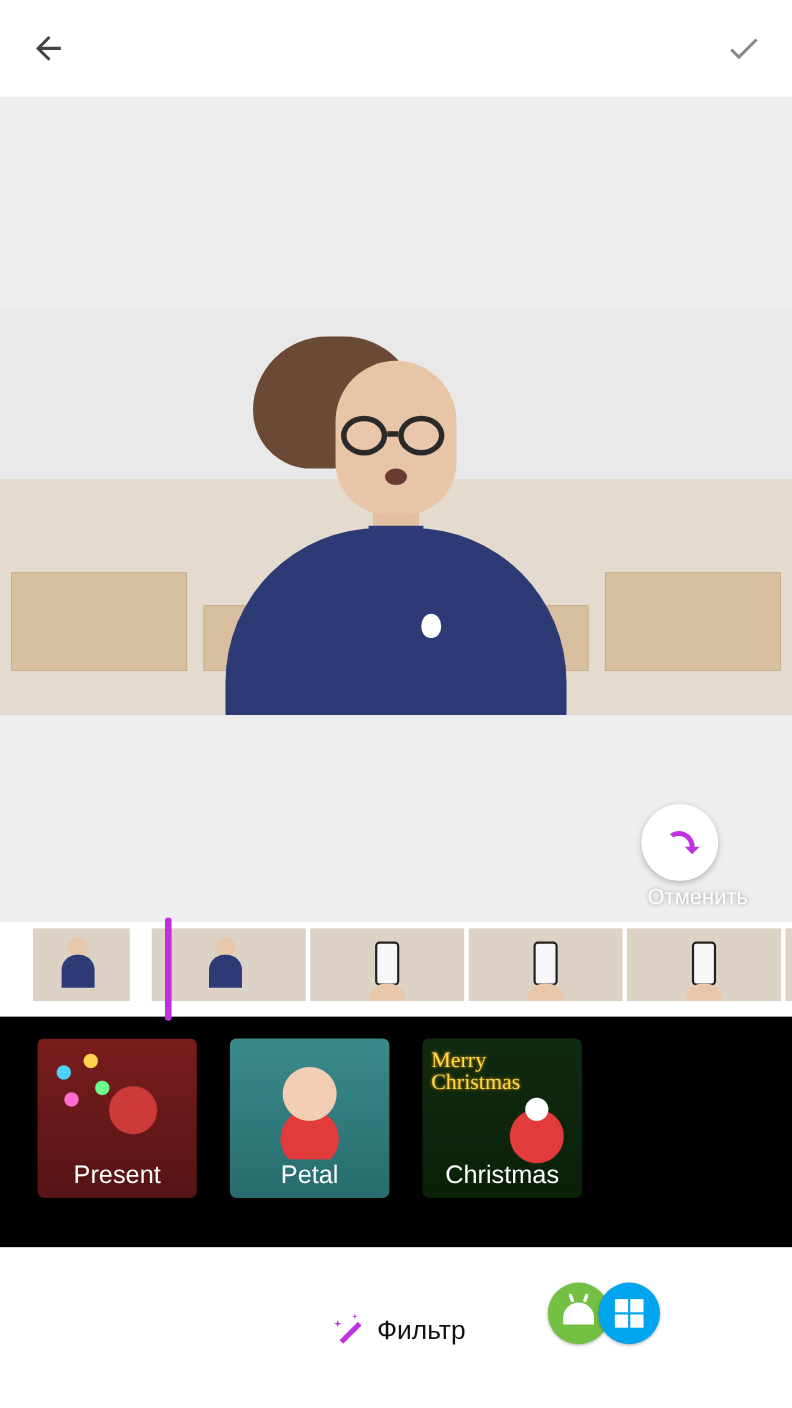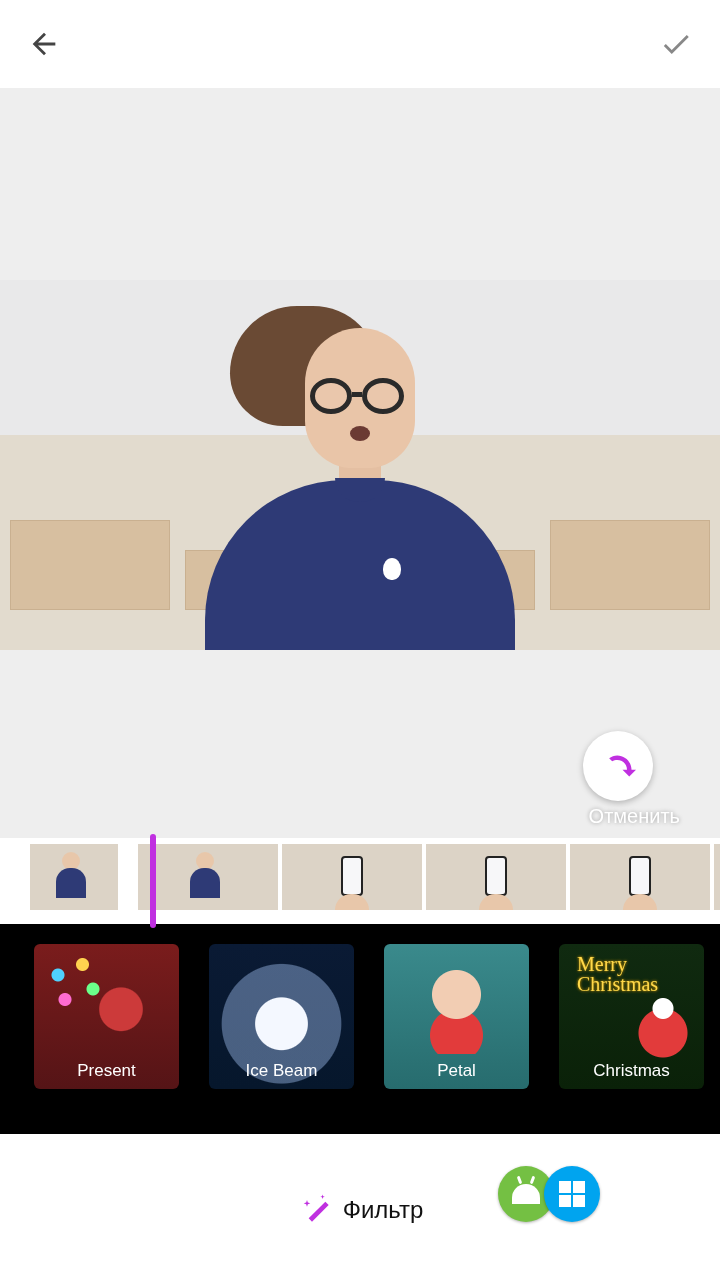--- a/index.html
+++ b/index.html
@@ -48,37 +48,37 @@
   .clip.cut{ width:12px; background:transparent;}
   .clip .mini-person{ position:absolute; left:50%; top:8px; transform:translateX(-50%);}
   .mp-head{width:18px;height:18px;background:#e8c7aa;border-radius:50%;}
   .mp-body{width:30px;height:30px;background:#2e3a76;border-radius:14px 14px 0 0;margin-left:-6px;margin-top:-2px;}
   .clip .mini-phone{ position:absolute; left:50%; top:12px; transform:translateX(-50%); width:22px; height:40px; background:#f7f7f9;border:2px solid #222;border-radius:4px;}
   .clip .mini-hand{ position:absolute; left:50%; bottom:-4px; transform:translateX(-50%); width:34px; height:20px; background:#e8c7aa; border-radius:16px 16px 0 0;}
   .playhead{ position:absolute; top:0; left:150px; width:6px; height:94px; background:#c030e0; border-radius:3px; top:-10px;}
 
   .effects { background:#000; height:210px; padding:20px 0 0 34px; display:flex; gap:30px; overflow:hidden;}
   .effect { width:145px; height:145px; border-radius:6px; background:#333; position:relative; flex:0 0 auto; overflow:hidden;}
-  .effect .elabel{ position:absolute; left:0; right:0; bottom:8px; text-align:center; color:#fff; font-size:17px; font-weight:400;}
+  .effect .elabel{ position:absolute; left:0; right:0; bottom:8px; text-align:center; color:#fff; font-size:23px; font-weight:400;}
   .e-present{ background: radial-gradient(circle at 60% 45%, #cc3a3a 0 18%, transparent 19%), linear-gradient(#7a1c1c,#551416);}
   .e-present::before{content:"";position:absolute;left:10px;top:10px;width:70px;height:70px;background:
     radial-gradient(circle at 20% 30%, #4fd1ff 0 6px, transparent 7px),
     radial-gradient(circle at 55% 15%, #ffd24f 0 6px, transparent 7px),
     radial-gradient(circle at 70% 50%, #6bff8a 0 6px, transparent 7px),
     radial-gradient(circle at 30% 65%, #ff6bd0 0 6px, transparent 7px);}
   .e-ice{ background: radial-gradient(circle at 50% 55%, #f4f8ff 0 24%, rgba(173,205,255,.4) 25% 55%, transparent 56%), linear-gradient(#0a1a34,#06172c);}
   .e-petal{ background: linear-gradient(#3a8a8c,#276c6e);}
   .e-petal::before{content:"";position:absolute;left:30px;top:25px;width:85px;height:85px;background:
      radial-gradient(circle at 50% 30%, #f2cdb3 0 24px, transparent 25px),
      radial-gradient(circle at 50% 78%, #e23b3b 0 26px, transparent 27px);}
   .e-xmas{ background: linear-gradient(#102a10,#0a2108);}
   .e-xmas::after{content:"";position:absolute;right:12px;bottom:28px;width:58px;height:70px;background:
      radial-gradient(circle at 50% 25%, #fff 0 10px, transparent 11px),
      radial-gradient(circle at 50% 60%, #e23b3b 0 24px, transparent 25px);}
-  .e-xmas .xmas-text{position:absolute;left:18px;top:10px;color:#ffd94a;font-family:cursive;font-size:20px;line-height:1;text-shadow:0 0 3px #ffae00;}
+  .e-xmas .xmas-text{position:absolute;left:8px;top:10px;color:#ffd94a;font-family:cursive;font-size:20px;line-height:1;text-shadow:0 0 3px #ffae00;}
 
   .bottom-tabs{ height:152px; background:#fff; display:flex; align-items:center; justify-content:space-around; position:relative;}
   .tab{ display:flex; flex-direction:row; align-items:center; gap:6px; cursor:pointer;}
   .tab svg{ width:40px; height:40px;}
   .tab .tlabel{ font-size:24px; color:#111;}
   .tab.inactive .tlabel{ color:#888;}
   .overlay-badge{ position:absolute; right:120px; bottom:64px; display:flex;}
   .badge-circ{ width:56px;height:56px;border-radius:50%;display:flex;align-items:center;justify-content:center;margin-left:-10px;box-shadow:0 1px 3px rgba(0,0,0,.3);}
   .bc1{background:#74c043;}
   .bc2{background:#00a4ef;}
@@ -163,23 +163,20 @@
       </div>
     <div class="clip cw"></div>
   </div>
   <div class="playhead"></div>
 </div>
 
 <div class="effects">
   <div class="effect e-present">
     <div class="elabel">Present</div>
   </div>
-  <div class="effect e-ice">
-    <div class="elabel">Ice Beam</div>
-  </div>
   <div class="effect e-petal">
     <div class="elabel">Petal</div>
   </div>
   <div class="effect e-xmas">
     <div class="xmas-text">
       <span>Merry</span><br><span>Christmas</span>
     </div>
     <div class="elabel">Christmas</div>
   </div>
 </div>

